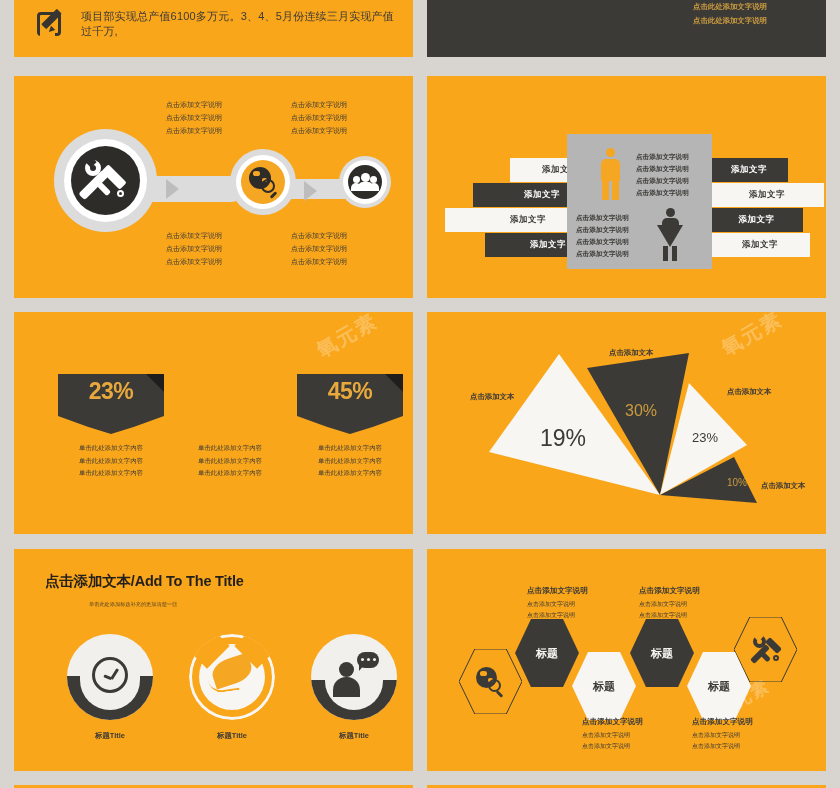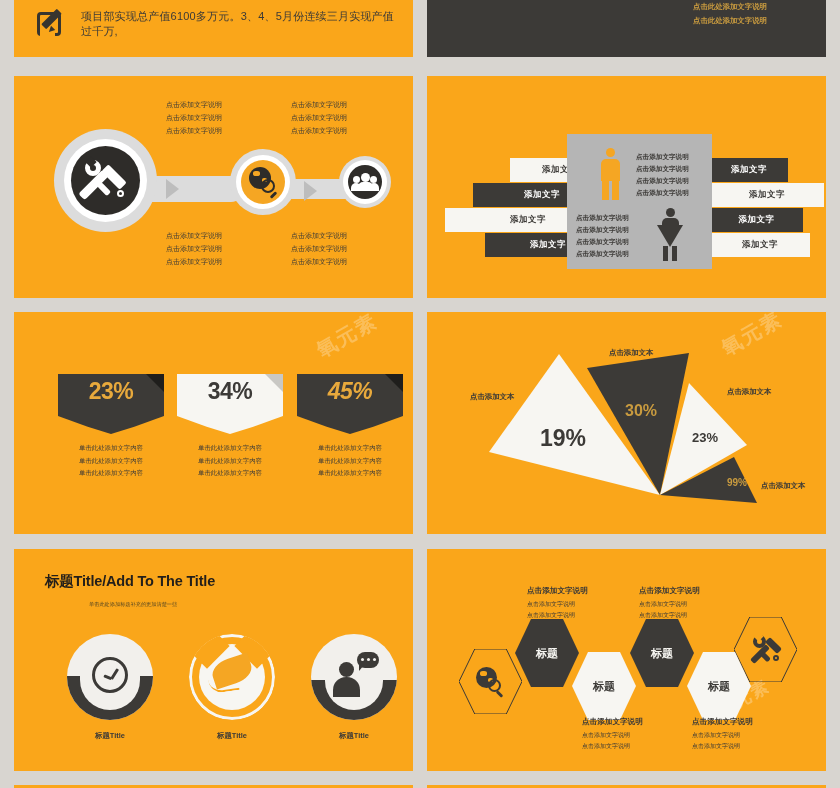--- a/index.html
+++ b/index.html
@@ -167,21 +167,21 @@
     position:absolute;color:#3C3A37;font-size:6.4px;line-height:12.5px;
     text-align:center;width:140px;
   }
 
   
   .fan-lbl{
     position:absolute;color:#3C3A37;font-size:7.4px;font-weight:bold;
     white-space:nowrap;
   }
   .fan-val{
-    position:absolute;font-weight:bold;white-space:nowrap;
+    position:absolute;font-weight:normal;white-space:nowrap;
   }
 
   
   .ptitle{
     position:absolute;left:31px;top:23px;width:230px;
     color:#231f1a;font-size:14.5px;font-weight:bold;
     line-height:18px;letter-spacing:-.2px;
   }
   .psub{
     position:absolute;left:75px;top:52px;width:200px;
@@ -397,37 +397,31 @@
       <div class="rib-fold" style="border-left:18px solid transparent;border-top:18px solid #1f1e1c;"></div>
       <div class="rib-v" style="background:#3C3A37;clip-path:polygon(0 0,100% 0,72% 60%,50% 100%,28% 60%,0 0);"></div>
       <div class="pct" style="color:#E8A93C;">23%</div>
     </div>
     <div class="rib-cap" style="left:27px;top:130px;">
       <div>单击此处添加文字内容</div>
       <div>单击此处添加文字内容</div>
       <div>单击此处添加文字内容</div>
     </div>
 
-    <div class="ribbon" style="left:163px;top:62px;">
-      <div class="rib-body" style="background:#F7F6F2;clip-path:polygon(0 0,84% 0,100% 20%,100% 100%,0 100%);"></div>
-      <div class="rib-fold" style="border-left:18px solid transparent;border-top:18px solid #c9c8c4;"></div>
-      <div class="rib-v" style="background:#F7F6F2;clip-path:polygon(0 0,100% 0,72% 60%,50% 100%,28% 60%,0 0);"></div>
-      <div class="pct" style="color:#3C3A37;">34%</div>
-    </div>
     <div class="rib-cap" style="left:146px;top:130px;">
       <div>单击此处添加文字内容</div>
       <div>单击此处添加文字内容</div>
       <div>单击此处添加文字内容</div>
     </div>
 
     <div class="ribbon" style="left:283px;top:62px;">
       <div class="rib-body" style="background:#3C3A37;clip-path:polygon(0 0,84% 0,100% 20%,100% 100%,0 100%);"></div>
       <div class="rib-fold" style="border-left:18px solid transparent;border-top:18px solid #1f1e1c;"></div>
       <div class="rib-v" style="background:#3C3A37;clip-path:polygon(0 0,100% 0,72% 60%,50% 100%,28% 60%,0 0);"></div>
-      <div class="pct" style="color:#E8A93C;font-style:italic;">45%</div>
+      <div class="pct" style="color:#E8A93C;">45%</div>
     </div>
     <div class="rib-cap" style="left:266px;top:130px;">
       <div>单击此处添加文字内容</div>
       <div>单击此处添加文字内容</div>
       <div>单击此处添加文字内容</div>
     </div>
   </div>
 
   <div class="slide colR r3">
     <div class="wm" style="left:292px;top:8px;">氧元素</div>
@@ -439,30 +433,30 @@
       <polygon points="233,183 160,56 262,41" fill="#3C3A37"></polygon>
 
       <polygon points="233,183 262,71 320,133" fill="#F7F6F2"></polygon>
 
       <polygon points="233,183 307,145 330,191" fill="#3C3A37"></polygon>
     </svg>
 
     <div class="fan-val" style="left:113px;top:113px;font-size:23px;color:#3C3A37;">19%</div>
     <div class="fan-val" style="left:198px;top:90px;font-size:16px;color:#C99B3F;">30%</div>
     <div class="fan-val" style="left:265px;top:118px;font-size:13px;color:#3C3A37;">23%</div>
-    <div class="fan-val" style="left:300px;top:165px;font-size:10px;color:#C99B3F;">99%</div>
+    <div class="fan-val" style="left:300px;top:165px;font-size:10px;color:#C99B3F;">10%</div>
 
     <div class="fan-lbl" style="left:43px;top:80px;">点击添加文本</div>
     <div class="fan-lbl" style="left:182px;top:36px;">点击添加文本</div>
     <div class="fan-lbl" style="left:300px;top:75px;">点击添加文本</div>
     <div class="fan-lbl" style="left:334px;top:169px;">点击添加文本</div>
   </div>
 
   <div class="slide colL r4">
-    <div class="ptitle">标题Title/Add To The Title</div>
+    <div class="ptitle">点击添加文本/Add To The Title</div>
     <div class="psub">单击此处添加标题补充的更加清楚一些</div>
 
     <div class="circ" style="left:53px;top:85px;background:#F2F0EC;overflow:hidden;">
       <div style="position:absolute;left:-2px;top:42px;width:90px;height:48px;
                   background:#3C3A37;border-radius:0 0 45px 45px;"></div>
       <div style="position:absolute;left:13px;top:42px;width:60px;height:34px;
                   background:#F2F0EC;border-radius:0 0 30px 30px;"></div>
       <div class="clock-face" style="left:25px;top:23px;width:36px;height:36px;background:#F2F0EC;">
         <div class="hand" style="left:15px;top:7px;width:2.5px;height:12px;
              transform-origin:50% 100%;transform:rotate(32deg);"></div>

